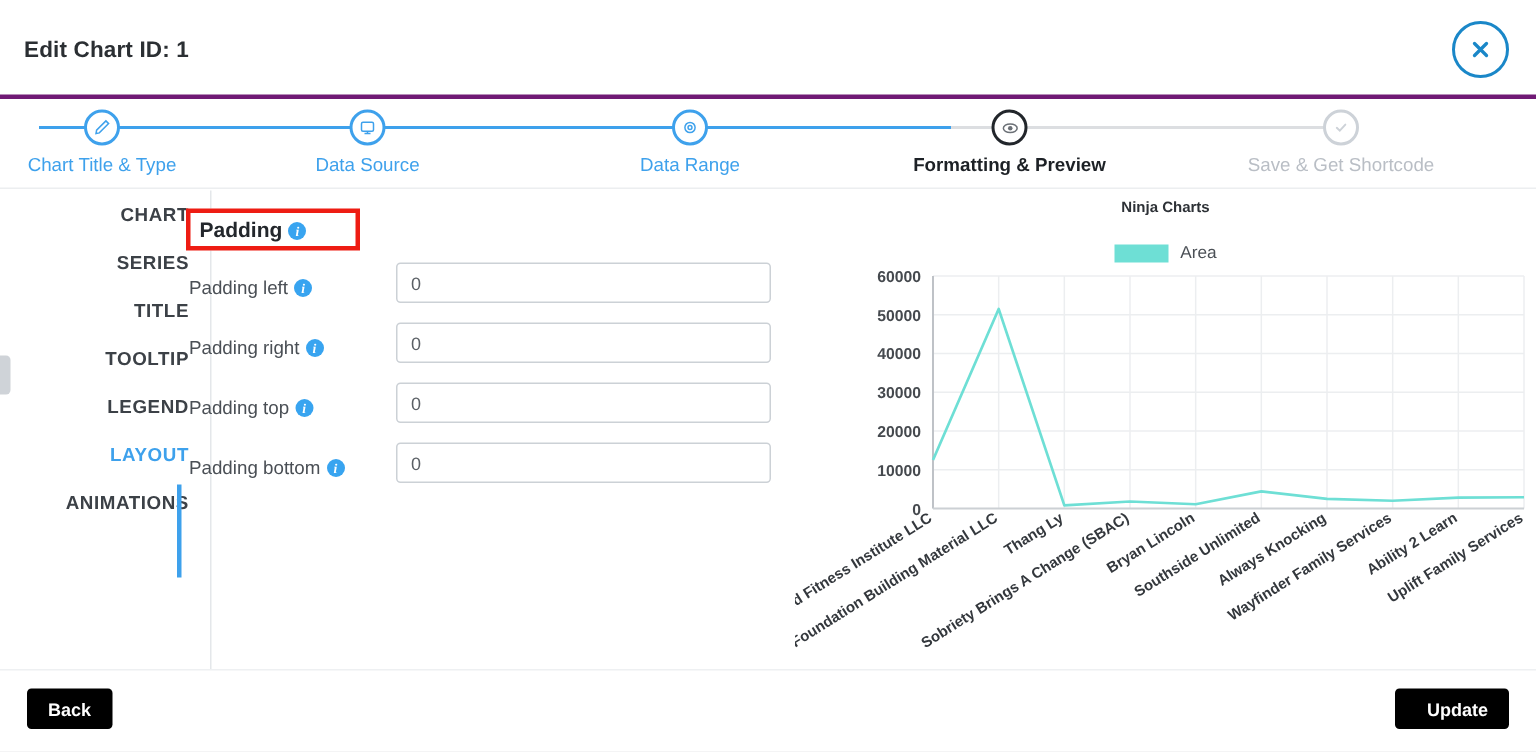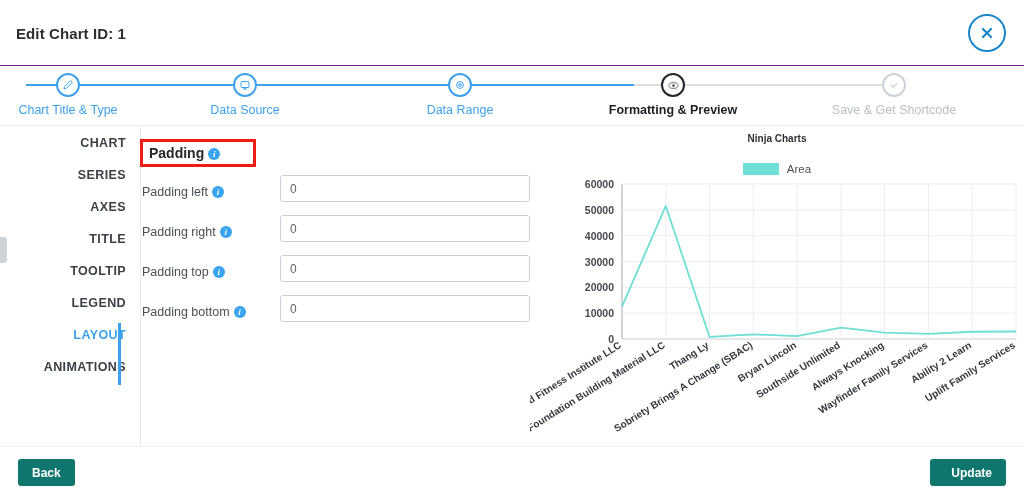--- a/index.html
+++ b/index.html
@@ -14,21 +14,21 @@
     width: 1024px; height: 501px;
     background: #ffffff;
     overflow: hidden;
   }
 
   
   .modal-header {
     position: absolute; left: 0; top: 0;
     width: 1024px; height: 66px;
     background: #ffffff;
-    border-bottom: 1px solid #701a75;
+    border-bottom: 3px solid #701a75;
   }
   .modal-title {
     position: absolute; left: 16px; top: 25px;
     font-size: 15px; font-weight: bold; color: #2b2f33;
     letter-spacing: .1px;
   }
   .close-btn {
     position: absolute; right: 18px; top: 14px;
     width: 38px; height: 38px; border-radius: 50%;
     border: 2px solid #1a87c8; background: #fff;
@@ -100,21 +100,20 @@
     width: 7px; height: 26px;
     background: #cfd3d8; border-radius: 0 3px 3px 0;
     cursor: pointer;
   }
 
   
   .settings {
     position: absolute; left: 122px; top: 0;
     width: 400px; height: 319px;
     padding: 12px 0 0 0;
-    margin-left: 16px;
   }
   .section-head {
     position: relative;
     display: inline-block;
     margin-left: 2px;
     padding: 3px 8px 3px 6px;
     font-size: 14px; font-weight: bold; color: #23272c;
     border: 3px solid #ee1c13;
     background: #fff;
     min-width: 116px;
@@ -166,21 +165,21 @@
   
   .footer {
     position: absolute; left: 0; top: 446px;
     width: 1024px; height: 55px;
     background: #fff;
     border-top: 1px solid #eef0f2;
   }
   .btn {
     position: absolute; top: 12px;
     height: 27px; border: none; border-radius: 3px;
-    background: #0f766e; color: #fff;
+    background: #000000; color: #fff;
     font-size: 12px; font-weight: bold;
     font-family: "Liberation Sans", sans-serif;
     cursor: pointer; padding: 0 14px;
   }
   .btn-back   { left: 18px; }
   .btn-update { right: 18px; padding-left: 21px; }
 </style>
 </head>
 <body>
 
@@ -248,21 +247,20 @@
     </div>
   </div>
 
   <div class="body-area">
 
     <div class="left-handle"></div>
 
     <div class="tab-rail">
       <div class="tab-item">CHART</div>
       <div class="tab-item">SERIES</div>
-      <div class="tab-item">AXES</div>
       <div class="tab-item">TITLE</div>
       <div class="tab-item">TOOLTIP</div>
       <div class="tab-item">LEGEND</div>
       <div class="tab-item active">LAYOUT</div>
       <div class="tab-item">ANIMATIONS</div>
     </div>
     <div class="rail-marker"></div>
 
     <div class="settings">
 

